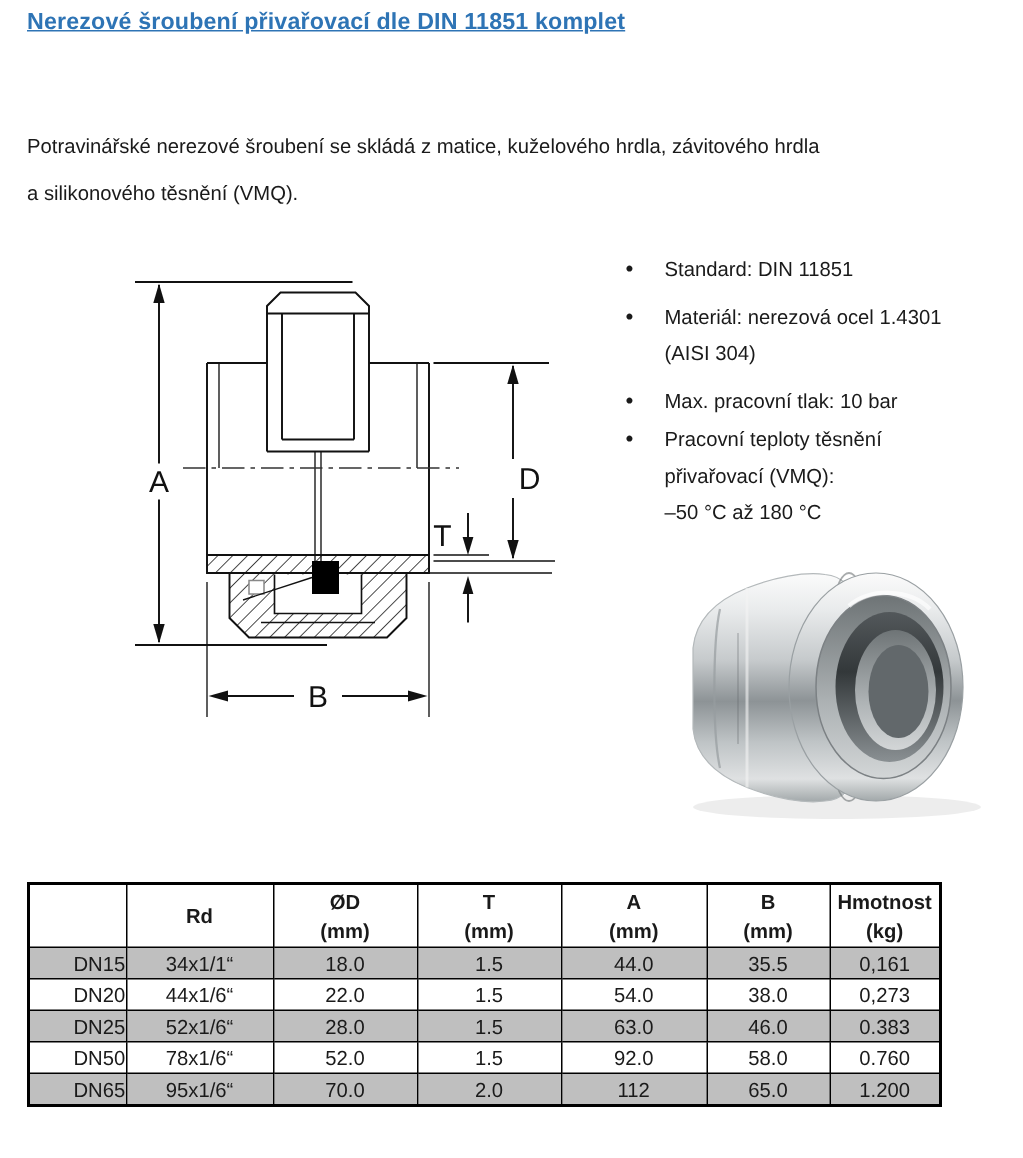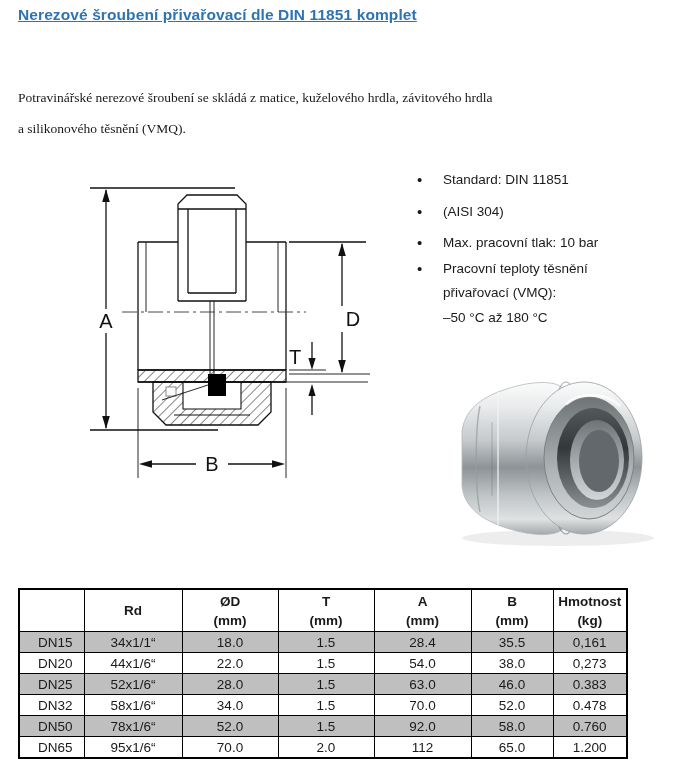--- a/index.html
+++ b/index.html
@@ -7,42 +7,42 @@
     position:relative;width:682px;height:772px;background:#fff;overflow:hidden;
     font-family:"Liberation Sans",sans-serif;color:#1a1a1a;
   }
   
   .title{
     position:absolute;left:18px;top:6px;font-size:15.5px;font-weight:700;
     color:#2E74B5;text-decoration:underline;letter-spacing:.1px;
   }
   
   .intro{position:absolute;left:18px;top:82px;width:656px;font-size:13.5px;}
-  .intro .line{line-height:31px;font-family:Liberation Serif, serif;}
+  .intro .line{line-height:31px;}
   
   .bullets{position:absolute;left:417px;top:168px;width:262px;font-size:13.5px;}
   .bullet{display:flex;margin-bottom:7px;}
   .bullet:nth-child(3){margin-bottom:1px;}
   .bullet .marker{width:26px;font-size:15px;line-height:24.5px;}
   .bullet .b-line{line-height:24.5px;}
   
   .drawing{position:absolute;left:70px;top:168px;}
   .drawing text{font-family:"Liberation Sans",sans-serif;font-size:20px;font-weight:500;fill:#111;}
   
   .photo{position:absolute;left:448px;top:366px;}
   
   table.spec{
     position:absolute;left:18px;top:588px;border-collapse:collapse;
     border:2px solid #000;table-layout:fixed;font-size:13.5px;
   }
   table.spec th,table.spec td{border:1px solid #000;padding:0;text-align:center;overflow:hidden;}
   table.spec th{height:41px;font-weight:700;vertical-align:middle;}
   table.spec th .h1,table.spec th .h2{line-height:19px;}
   table.spec td{height:20px;}
-  table.spec td:first-child{text-align:center;padding-left:7px;}
+  table.spec td:first-child{text-align:right;padding-left:7px;}
   table.spec tbody tr:nth-child(odd){background:#BFBFBF;}
 </style>
 </head>
 <body>
 
 <div class="page">
 
   <div class="title">Nerezové šroubení přivařovací dle DIN 11851 komplet</div>
 
   <div class="intro">
@@ -132,20 +132,21 @@
   <div class="bullets">
     <div class="bullet">
       <div class="marker">•</div>
       <div>
           <div class="b-line">Standard: DIN 11851</div>
         </div>
     </div>
     <div class="bullet">
       <div class="marker">•</div>
       <div>
+        <div class="b-line">Materiál: nerezová ocel 1.4301</div>
         <div class="b-line">(AISI 304)</div>
       </div>
     </div>
     <div class="bullet">
       <div class="marker">•</div>
       <div>
           <div class="b-line">Max. pracovní tlak: 10 bar</div>
         </div>
     </div>
     <div class="bullet">
@@ -247,21 +248,21 @@
             <div class="h2">(kg)</div>
           </th>
       </tr>
     </thead>
     <tbody>
       <tr>
         <td>DN15</td>
         <td>34x1/1“</td>
         <td>18.0</td>
         <td>1.5</td>
-        <td>28.4</td>
+        <td>44.0</td>
         <td>35.5</td>
         <td>0,161</td>
       </tr>
       <tr>
         <td>DN20</td>
         <td>44x1/6“</td>
         <td>22.0</td>
         <td>1.5</td>
         <td>54.0</td>
         <td>38.0</td>
@@ -270,29 +271,20 @@
       <tr>
         <td>DN25</td>
         <td>52x1/6“</td>
         <td>28.0</td>
         <td>1.5</td>
         <td>63.0</td>
         <td>46.0</td>
         <td>0.383</td>
       </tr>
       <tr>
-        <td>DN32</td>
-        <td>58x1/6“</td>
-        <td>34.0</td>
-        <td>1.5</td>
-        <td>70.0</td>
-        <td>52.0</td>
-        <td>0.478</td>
-      </tr>
-      <tr>
         <td>DN50</td>
         <td>78x1/6“</td>
         <td>52.0</td>
         <td>1.5</td>
         <td>92.0</td>
         <td>58.0</td>
         <td>0.760</td>
       </tr>
       <tr>
         <td>DN65</td>

